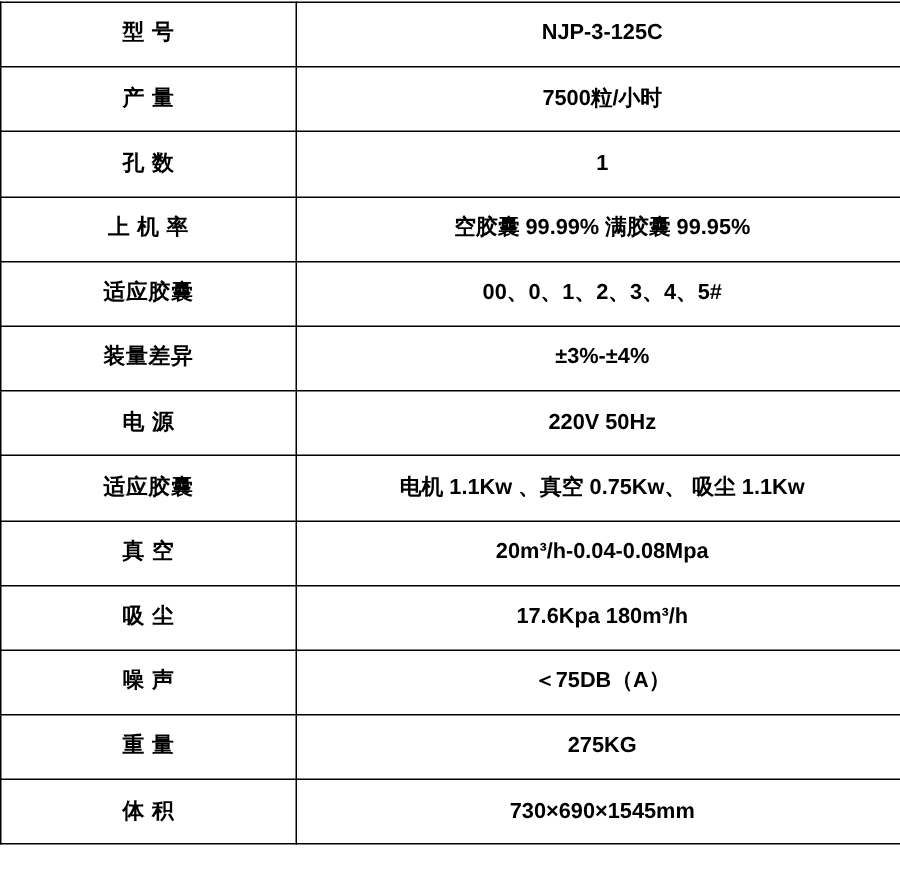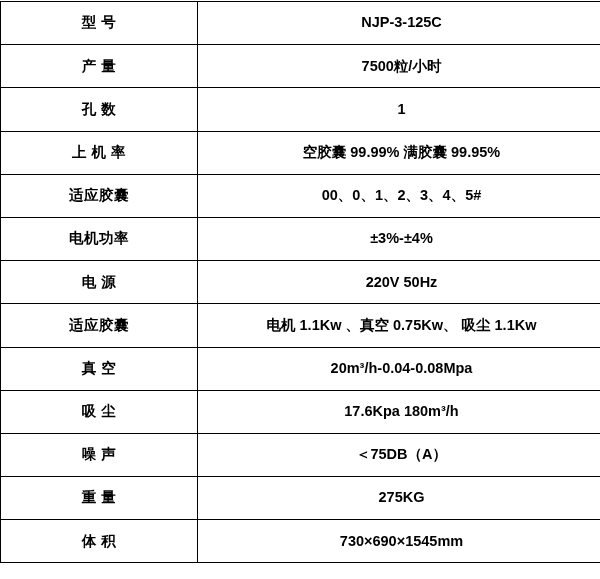--- a/index.html
+++ b/index.html
@@ -71,21 +71,21 @@
       </tr>
       <tr>
         <td class="label-cell">上 机 率</td>
         <td class="value-cell">空胶囊 99.99%  满胶囊 99.95%</td>
       </tr>
       <tr>
         <td class="label-cell">适应胶囊</td>
         <td class="value-cell">00、0、1、2、3、4、5#</td>
       </tr>
       <tr>
-        <td class="label-cell">电机功率</td>
+        <td class="label-cell">装量差异</td>
         <td class="value-cell">±3%-±4%</td>
       </tr>
       <tr>
         <td class="label-cell">电    源</td>
         <td class="value-cell">220V 50Hz</td>
       </tr>
       <tr>
         <td class="label-cell">适应胶囊</td>
         <td class="value-cell">电机 1.1Kw 、真空 0.75Kw、 吸尘 1.1Kw</td>
       </tr>

